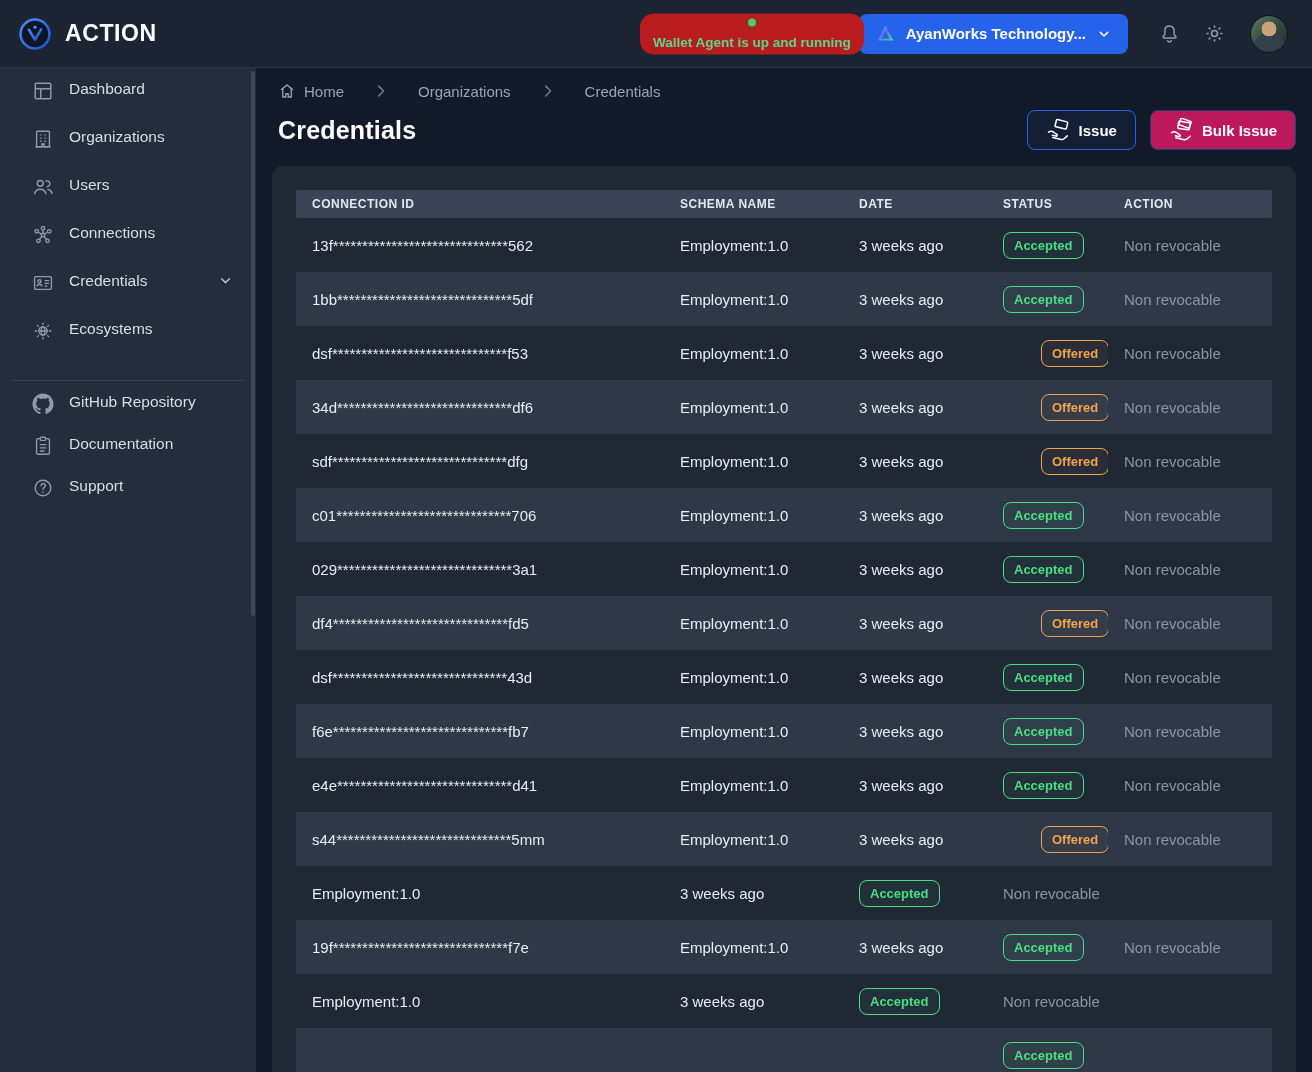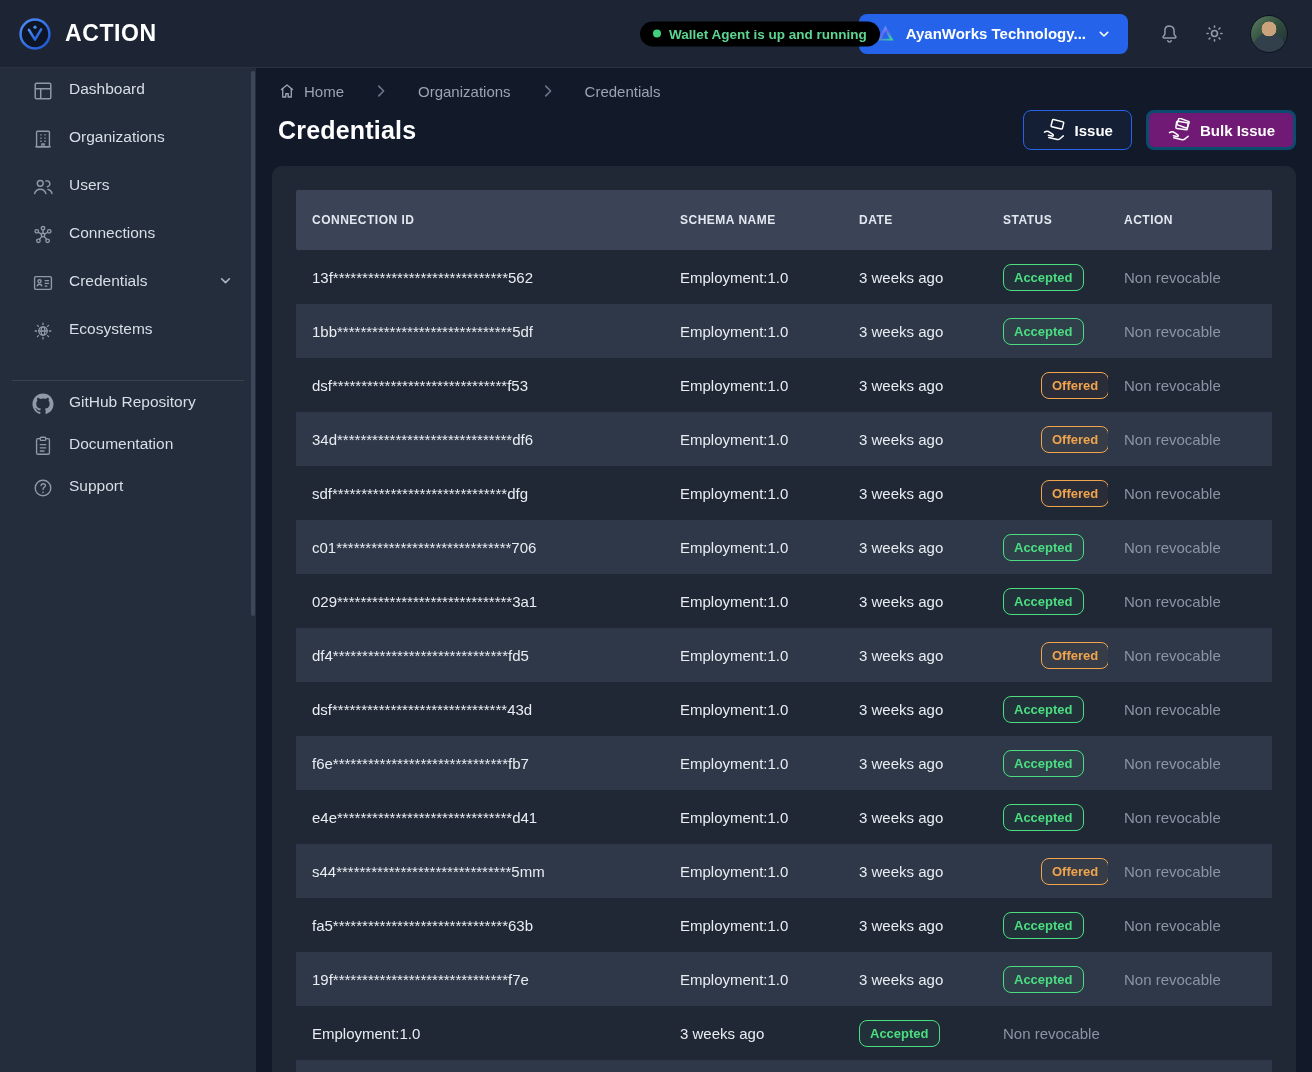--- a/index.html
+++ b/index.html
@@ -12,23 +12,23 @@
   
   .navbar {
     position:absolute; top:0; left:0; width:1312px; height:68px;
     background:#1d2534; border-bottom:1px solid #2a3342;
     display:flex; align-items:center; padding:0 24px 0 18px; z-index:5;
   }
   .brand { display:flex; align-items:center; gap:13px; }
   .brand-name { font-size:23px; font-weight:700; letter-spacing:.6px; color:#ffffff; }
   .wallet-badge {
     position:absolute; left:640px; top:50%; transform:translateY(-50%);
-    background:#000000; color:#5dd592; border-radius:14px;
+    background:#b91c1c; color:#5dd592; border-radius:14px;
     padding:5px 13px; font-size:13.5px; font-weight:600;
-    display:flex; align-items:center; gap:8px;
+    display:flex; align-items:center; gap:8px;flex-direction:column;
   }
   .wallet-dot { width:8px; height:8px; border-radius:50%; background:#3fcf7f; }
   .nav-right { margin-left:auto; display:flex; align-items:center; }
   .org-button {
     background:#2563eb; border:none; color:#fff; height:40px; border-radius:8px;
     display:flex; align-items:center; gap:10px; padding:0 16px;
     font-size:15px; font-weight:700; cursor:pointer;
     font-family:inherit;
   }
   .icon-btn { background:none; border:none; color:#8f99a8; cursor:pointer; display:flex; align-items:center; }
@@ -67,30 +67,30 @@
   }
   .breadcrumb { display:flex; align-items:center; gap:28px; font-size:15px; color:#9aa4b2; padding-left:6px; }
   .crumb { display:flex; align-items:center; gap:8px; color:#9aa4b2; cursor:pointer; text-decoration:none; }
   .crumb-sep { color:#6b7689; display:flex; }
   .title-row { display:flex; align-items:center; margin-top:10px; padding-left:6px; }
   .page-title { font-size:25px; font-weight:700; color:#ffffff; letter-spacing:.2px; }
   .title-actions { margin-left:auto; display:flex; gap:14px; }
   .btn { height:40px; border-radius:8px; font-size:15px; font-weight:700; cursor:pointer;
          display:flex; align-items:center; gap:9px; padding:0 18px; font-family:inherit; }
   .btn-outline { background:#141f35; border:1px solid #2563eb; color:#fff; }
-  .btn-filled { background:#701a75; border:3px solid #0c4a6e; color:#fff; }
+  .btn-filled { background:#be185d; border:1px solid #0c4a6e; color:#fff; }
   
   .card {
     margin-top:16px; background:#202836; border-radius:10px; padding:24px;
     min-height:940px;
   }
   .table { width:976px; }
   .thead {
     display:grid; grid-template-columns:368px 179px 144px 121px 1fr;
-    background:#3b4456; height:60px; align-items:center;
+    background:#3b4456; height:28px; align-items:center;
     border-radius:2px;
   }
   .th { font-size:12px; font-weight:700; letter-spacing:.5px; color:#e3e8f0;
         text-transform:uppercase; padding-left:16px; }
   .trow {
     display:grid; grid-template-columns:368px 179px 144px 121px 1fr;
     height:54px; align-items:center; font-size:15px;
   }
   .trow.stripe { background:#2e3848; }
   .td { padding-left:16px; color:#e9edf2; white-space:nowrap; overflow:hidden; }
@@ -433,21 +433,20 @@
     <div class="td action">Non revocable</div>
   </div>
           <div class="trow stripe">
     <div class="td">s44******************************5mm</div>
     <div class="td">Employment:1.0</div>
     <div class="td">3 weeks ago</div>
     <div class="td"><span class="badge offered">Offered</span></div>
     <div class="td action">Non revocable</div>
   </div>
           <div class="trow">
-    <div class="td">fa5******************************63b</div>
     <div class="td">Employment:1.0</div>
     <div class="td">3 weeks ago</div>
     <div class="td"><span class="badge accepted">Accepted</span></div>
     <div class="td action">Non revocable</div>
   </div>
           <div class="trow stripe">
     <div class="td">19f******************************f7e</div>
     <div class="td">Employment:1.0</div>
     <div class="td">3 weeks ago</div>
     <div class="td"><span class="badge accepted">Accepted</span></div>

